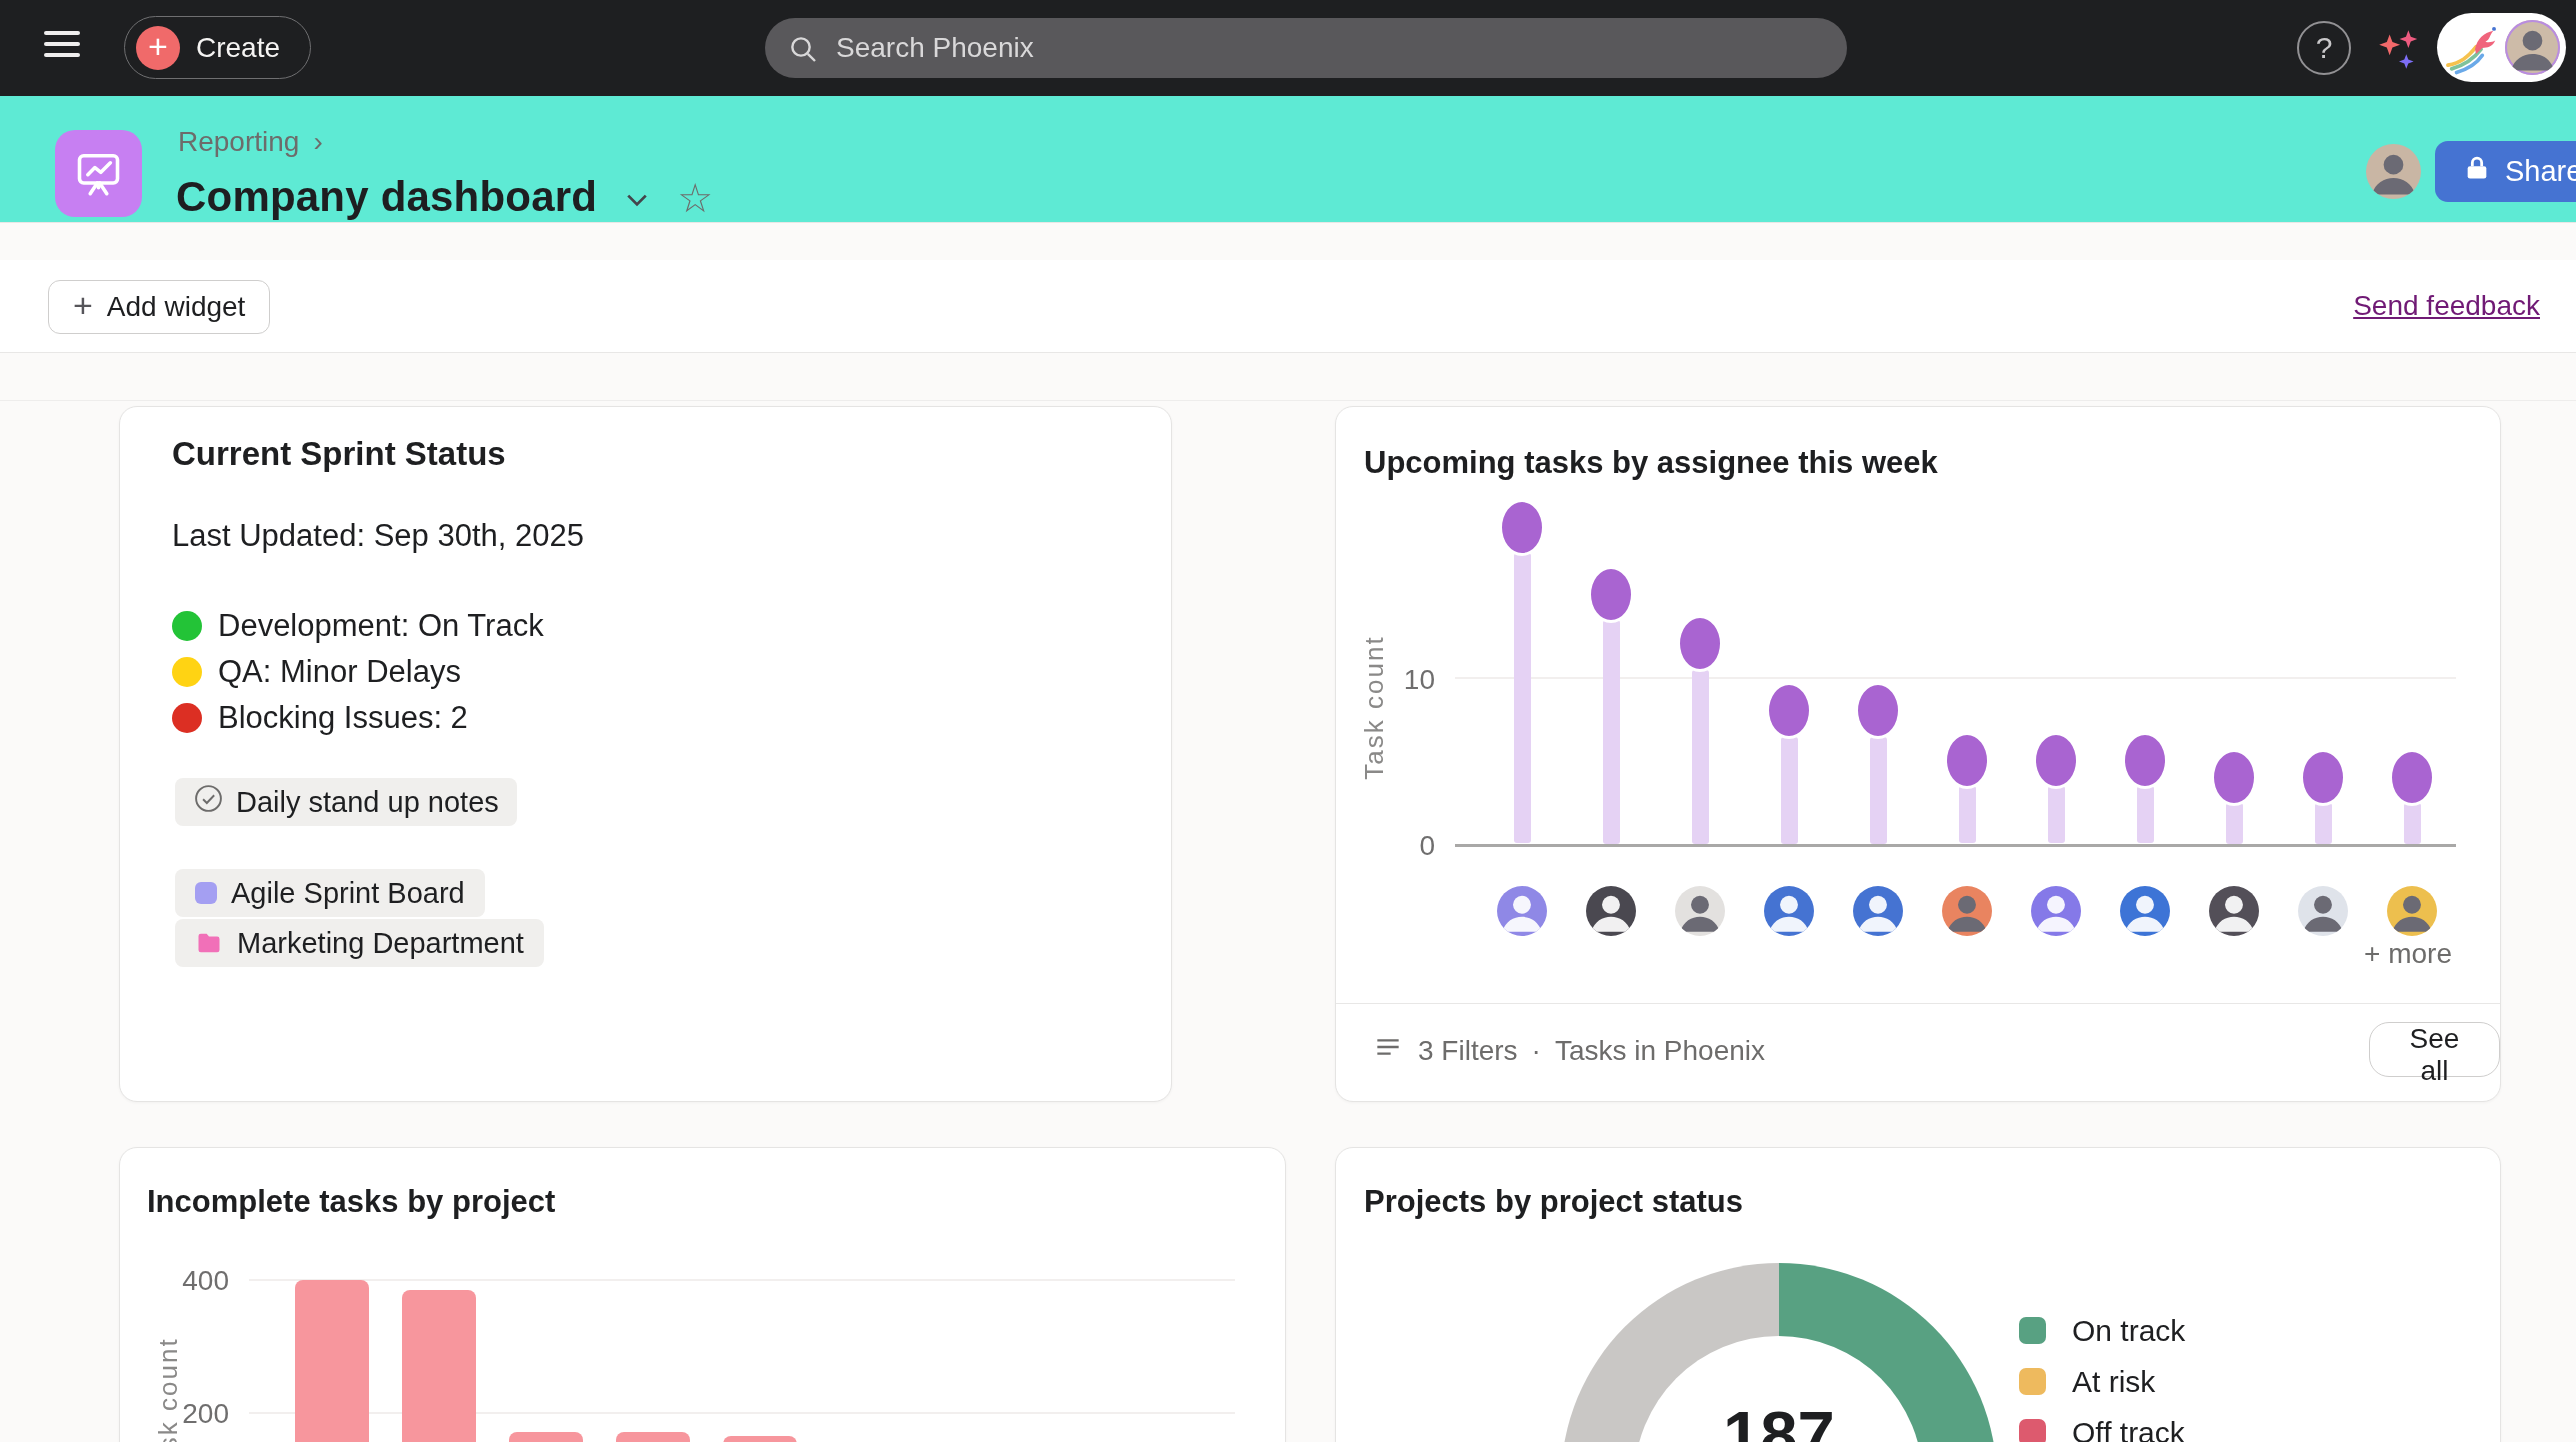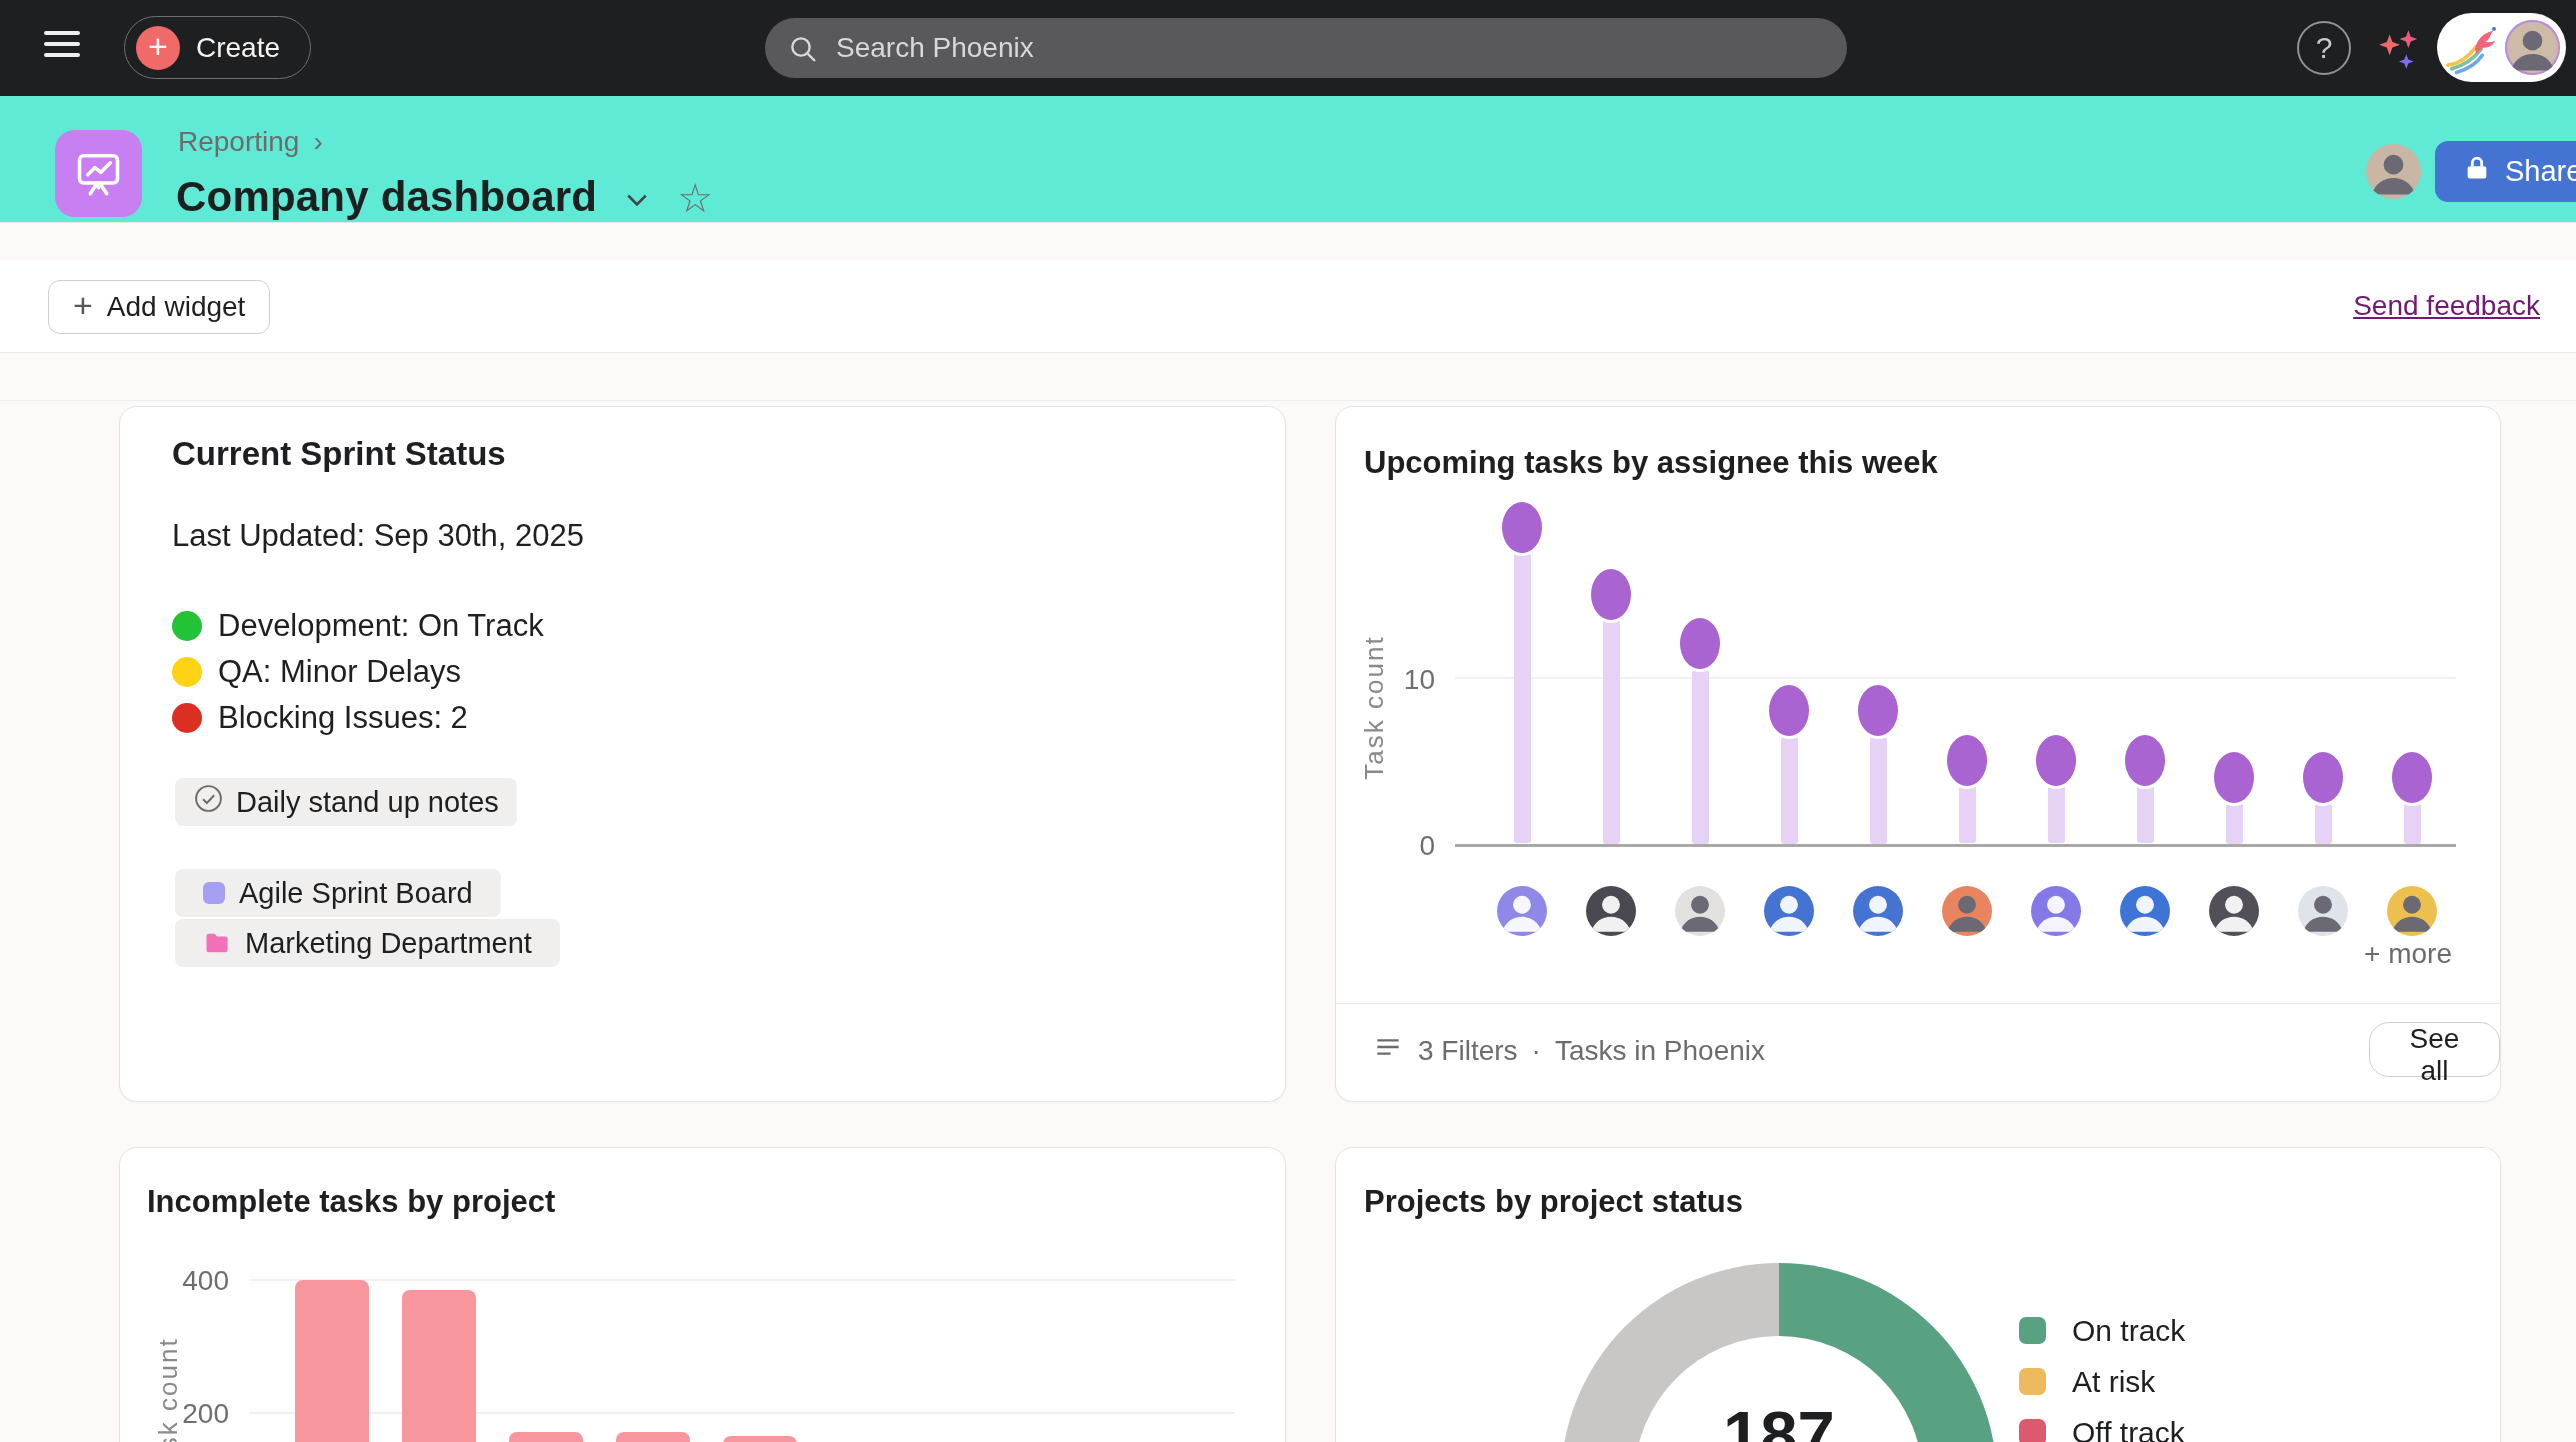--- a/index.html
+++ b/index.html
@@ -73,37 +73,37 @@
     position:absolute; left:48px; top:20px; height:54px; padding:0 24px;
     background:#fff; border:1px solid #cfcecd; border-radius:12px;
     display:flex; align-items:center; gap:14px; font-size:28px; color:#1e1f21; cursor:pointer; font-family:"Liberation Sans", sans-serif;
   }
   .add-plus { color:#56555a; font-size:34px; font-weight:400; margin-top:-3px; }
   .send-feedback { position:absolute; right:36px; top:30px; font-size:28px; color:#701a75; text-decoration:underline; cursor:pointer; }
   .content-line { position:absolute; left:0; top:400px; width:2576px; height:1px; background:#eeedec; }
   
   .card { position:absolute; background:#fff; border:1px solid #e5e4e3; border-radius:18px; box-shadow:0 1px 3px rgba(0,0,0,.04); }
   .card-title { position:absolute; font-size:31px; font-weight:600; color:#1e1f21; }
-  #card-sprint   { left:119px;  top:406px;  width:1167px; height:696px; }
+  #card-sprint   { left:119px;  top:406px;  width:1053px; height:696px; }
   #card-upcoming { left:1335px; top:406px;  width:1166px; height:696px; }
   #card-incomplete { left:119px; top:1147px; width:1167px; height:694px; }
   #card-status   { left:1335px; top:1147px; width:1166px; height:694px; }
   
   .sprint-title { left:52px; top:28px; font-size:33px; font-weight:700; }
   .sprint-updated { position:absolute; left:52px; top:111px; font-size:31px; }
   .status-list { position:absolute; left:52px; top:196px; }
   .status-row { display:flex; align-items:center; gap:16px; height:46px; font-size:31px; }
   .status-dot { width:30px; height:30px; border-radius:50%; flex:none; }
   .note-chip {
     position:absolute; left:55px; top:371px; height:48px; padding:16px 18px;
     background:#f0efed; border-radius:8px; display:flex; align-items:center; gap:12px;
     font-size:29px; color:#1e1f21; cursor:pointer;
   }
   .chip-stack { position:absolute; left:55px; top:462px; display:flex; flex-direction:column; gap:2px; align-items:flex-start; }
-  .proj-chip { height:48px; padding:0 28px; background:#f0efed; border-radius:8px; display:flex; align-items:center; gap:14px; font-size:29px; cursor:pointer; }
+  .proj-chip { height:48px; padding:0 20px; background:#f0efed; border-radius:8px; display:flex; align-items:center; gap:14px; font-size:29px; cursor:pointer; }
   .chip-square { width:22px; height:22px; border-radius:6px; }
   
   .y-axis-title { position:absolute; width:218px; text-align:center; transform:rotate(-90deg); font-size:26px; color:#8a8988; letter-spacing:2px; }
   .tick { position:absolute; width:69px; text-align:right; font-size:28px; color:#6f6e6e; }
   .gridline { position:absolute; height:2px; background:#f2efee; }
   .baseline { position:absolute; height:2.5px; background:#a9a8a7; }
   
   .stem { position:absolute; width:17px; background:#e5d2f4; border-radius:3px; }
   .dot  { position:absolute; width:46px; height:57px; border-radius:50%; background:#a964d1; border:3px solid #fff; }
   .axis-avatar { position:absolute; width:50px; height:50px; }

